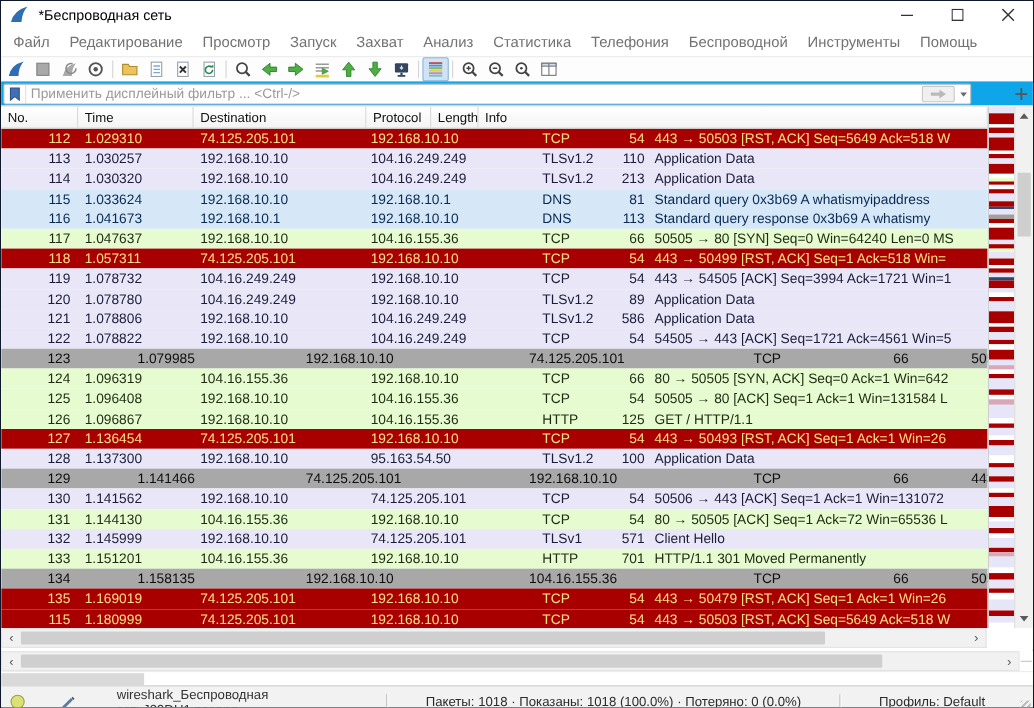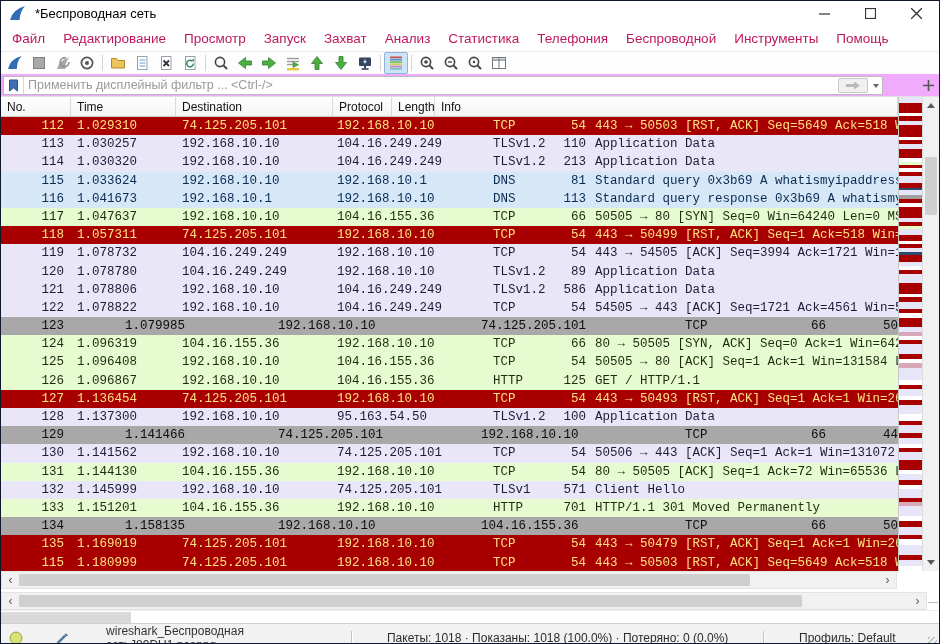--- a/index.html
+++ b/index.html
@@ -10,42 +10,42 @@
     font-family:"Liberation Sans", sans-serif; display:flex; flex-direction:column;
   }
   
   .titlebar { height:24px; display:flex; align-items:center; background:#fff; flex:0 0 auto; }
   .titlebar .appicon { width:18px; height:16px; margin:0 8px 0 8px; }
   .titlebar .title { font-size:13px; color:#000; flex:1 1 auto; }
   .winbtn { width:46px; height:24px; display:flex; align-items:center; justify-content:center; cursor:default; }
   .winbtn svg { display:block; }
   
   .menubar { height:26px; display:flex; align-items:center; background:#fff; padding-left:2px; flex:0 0 auto; }
-  .menu-item { font-size:13.5px; color:#be185d; padding:4px 9px; white-space:nowrap; }
+  .menu-item { font-size:13.5px; color:#737373; padding:4px 9px; white-space:nowrap; }
   
   .toolbar { height:23px; display:flex; align-items:center; background:#fdfdfd; border-top:1px solid #ececec; padding-left:2px; flex:0 0 auto; }
   .tbtn { width:24px; height:22px; display:flex; align-items:center; justify-content:center; border:1px solid transparent; border-radius:2px; }
   .tbtn.pressed { background:#cfe3f6; border-color:#88b3dd; }
   .tsep { width:1px; height:16px; background:#d4d4d4; margin:0 3px; }
   
-  .filterbar { height:22px; display:flex; align-items:center; background:#f0abfc; padding:1px 2px; flex:0 0 auto;gap:32px; }
+  .filterbar { height:22px; display:flex; align-items:center; background:#0ea5e9; padding:1px 2px; flex:0 0 auto;gap:32px; }
   .filterwrap { flex:1 1 auto; display:flex; align-items:center; border:1px solid #b9b9b9; border-radius:2px; height:19px; background:#fff; }
   .fbookmark { width:20px; height:17px; display:flex; align-items:center; justify-content:center; border-right:1px solid #d8d8d8; }
   .filterinput { flex:1 1 auto; border:none; outline:none; font-size:12.5px; color:#222; padding:0 4px; height:15px; font-family:"Liberation Sans",sans-serif; }
   .filterinput::placeholder { color:#9a9a9a; opacity:1; }
   .fapply { width:30px; height:15px; background:#f0f0f0; border:1px solid #c9c9c9; border-radius:2px; margin-right:2px; display:flex; align-items:center; justify-content:center; color:#9a9a9a; font-size:11px; }
   .fcaret { width:12px; height:17px; display:flex; align-items:center; justify-content:center; }
   .fcaret i { border:3.5px solid transparent; border-top:4.5px solid #666; margin-top:4px; }
   .fplus { width:18px; height:18px; margin-left:4px; display:flex; align-items:center; justify-content:center; color:#444; font-size:15px; font-weight:bold; }
   
   .main { flex:0 0 auto; height:475px; display:flex; background:#fff; border-top:1px solid #e0e0e0; }
   .list { flex:1 1 auto; display:flex; flex-direction:column; overflow:hidden; }
   .lheader { height:20px; display:flex; background:linear-gradient(#ffffff,#f4f4f4); border-bottom:1px solid #c9c9c9; flex:0 0 auto; }
   .hcell { font-size:12px; color:#111; padding:3px 0 0 6px; border-right:1px solid #dadada; overflow:hidden; white-space:nowrap; }
-  .rows { flex:1 1 auto; overflow:hidden; font-family:Liberation Mono, monospace; font-size:12.5px; }
+  .rows { flex:1 1 auto; overflow:hidden; font-family:Liberation Sans, sans-serif; font-size:12.5px; }
   .prow { height:18.2px; line-height:18.3px; display:flex; white-space:pre; overflow:hidden; }
   .pcell { overflow:hidden; white-space:pre; }
   .c-no  { width:70px;  text-align:right; padding-right:7px; flex:0 0 auto; }
   .c-time{ width:105px; padding-left:6px; flex:0 0 auto; }
   .c-src { width:155px; padding-left:6px; flex:0 0 auto; }
   .c-dst { width:157px; padding-left:6px; flex:0 0 auto; }
   .c-pro { width:59px;  padding-left:5px; flex:0 0 auto; }
   .c-len { width:43px;  text-align:right; padding-right:4px; flex:0 0 auto; }
   .c-info{ flex:1 1 auto; padding-left:5px; }
   .hc-no{width:70px;} .hc-time{width:105px;} .hc-src{width:155px;} .hc-dst{width:157px;}

